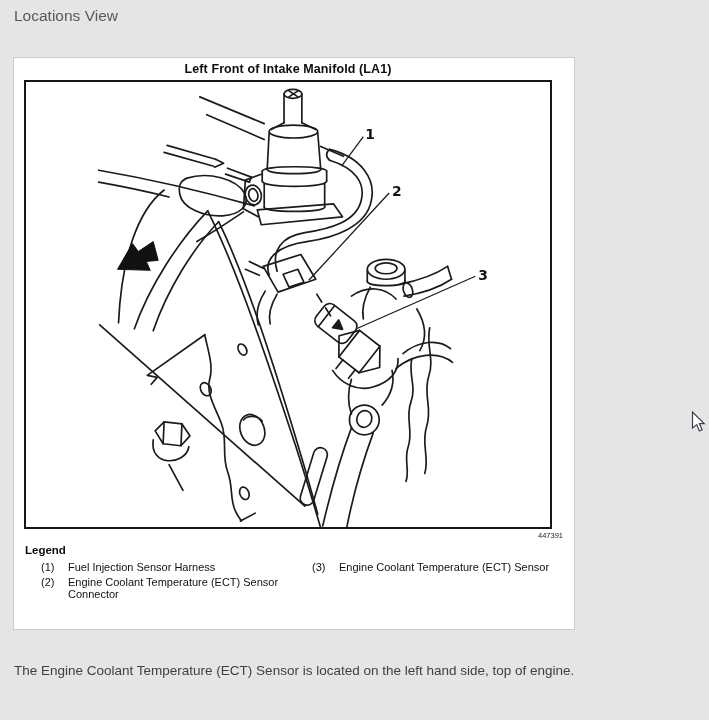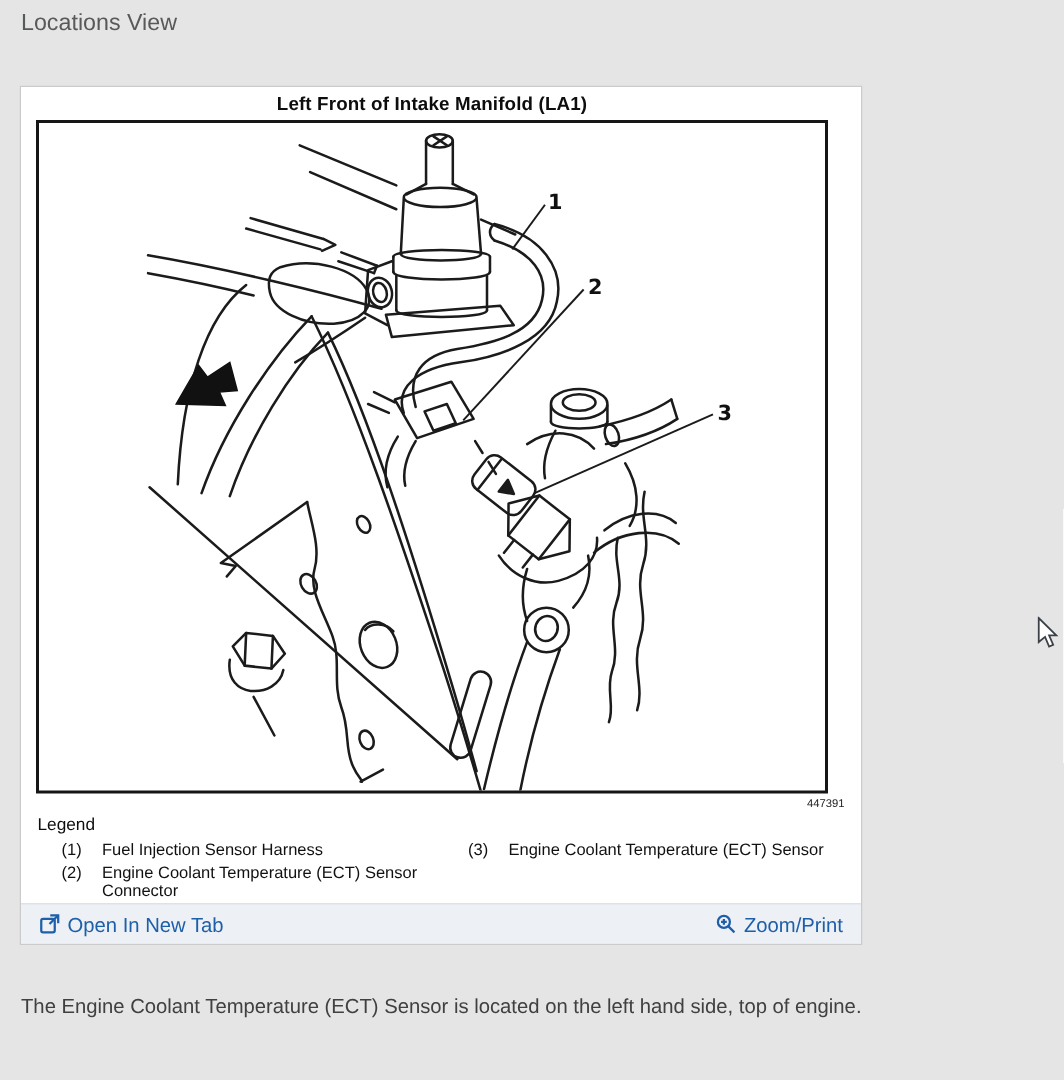--- a/index.html
+++ b/index.html
@@ -16,21 +16,21 @@
                font-size:12.5px; font-weight:bold; color:#0d0d0d; letter-spacing:.1px; }
 
   .diagram-box { position:absolute; left:10px; top:22px; width:528px; height:449px;
                  border:2px solid #161616; background:#fff; }
   .diagram-box svg { width:100%; height:100%; display:block; }
 
   .fig-number { position:absolute; left:21px; top:473px; width:528px; text-align:right;
                 font-size:7.5px; color:#222; }
 
   .legend { position:absolute; left:0; top:486px; width:100%; padding-left:11px; }
-  .legend-heading { font-size:11.5px; font-weight:normal; color:#0d0d0d; margin-bottom:5px; }
+  .legend-heading { font-size:11.5px; font-weight:bold; color:#0d0d0d; margin-bottom:5px; }
   .legend-cols { display:flex; padding-left:16px; }
   .legend-col1 { width:258px; }
   .legend-col2 { width:260px; margin-left:13px; }
   .legend-item { display:flex; font-size:11px; color:#111; line-height:12.5px; margin-bottom:2px; }
   .legend-item .num { width:27px; flex:none; }
   .legend-item .lbl { flex:1; max-width:240px; }
 
   .footer { position:absolute; left:0; bottom:0; width:100%; height:27px;
             background:#edf1f6; border-top:1px solid #dde2ea;
             display:flex; justify-content:space-between; align-items:center; padding:0 12px; }
@@ -194,42 +194,20 @@
         </div>
         <div class="legend-col2">
           <div class="legend-item">
             <span class="num">(3)</span>
             <span class="lbl">Engine Coolant Temperature (ECT) Sensor</span>
           </div>
         </div>
       </div>
     </div>
 
-    <div class="footer">
-      <a class="link">
-        <span>
-          <svg width="14" height="14" viewBox="0 0 14 14" fill="none" stroke="#1d5fa8" stroke-width="1.5">
-            <rect x="1.5" y="3.5" width="9" height="9" rx="1.2"></rect>
-            <path d="M7.5,1.2 H12.8 V6.5"></path>
-            <path d="M12.5,1.5 L7,7"></path>
-          </svg>
-        </span>
-        <span>Open In New Tab</span>
-      </a>
-      <a class="link">
-        <span>
-          <svg width="14" height="14" viewBox="0 0 14 14" fill="none" stroke="#1d5fa8" stroke-width="1.5">
-            <circle cx="5.6" cy="5.6" r="4"></circle>
-            <path d="M5.6,3.7 V7.5 M3.7,5.6 H7.5"></path>
-            <path d="M8.6,8.6 L12.6,12.6"></path>
-          </svg>
-        </span>
-        <span>Zoom/Print</span>
-      </a>
-    </div>
 
   </div>
 
   <div class="caption">The Engine Coolant Temperature (ECT) Sensor is located on the left hand side, top of engine.</div>
 
   <div class="cursor">
     <svg width="16" height="24" viewBox="0 0 16 24">
       <path d="M12.5,1 L12.5,17 L8.3,13.6 L5.6,20 L2.9,18.8 L5.6,12.6 L0.8,12.6 Z" fill="#fff" stroke="#3c4148" stroke-width="1.2" transform="scale(-1,1) translate(-14,0)"></path>
     </svg>
   </div>

